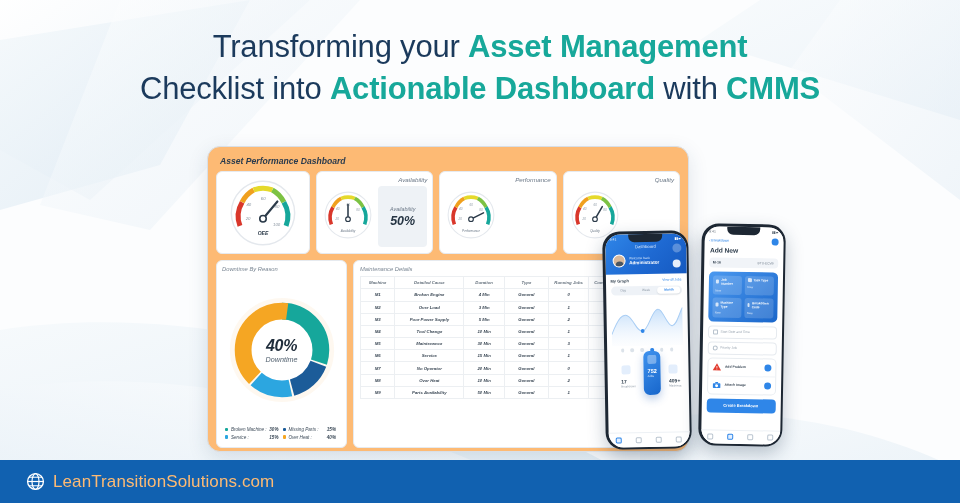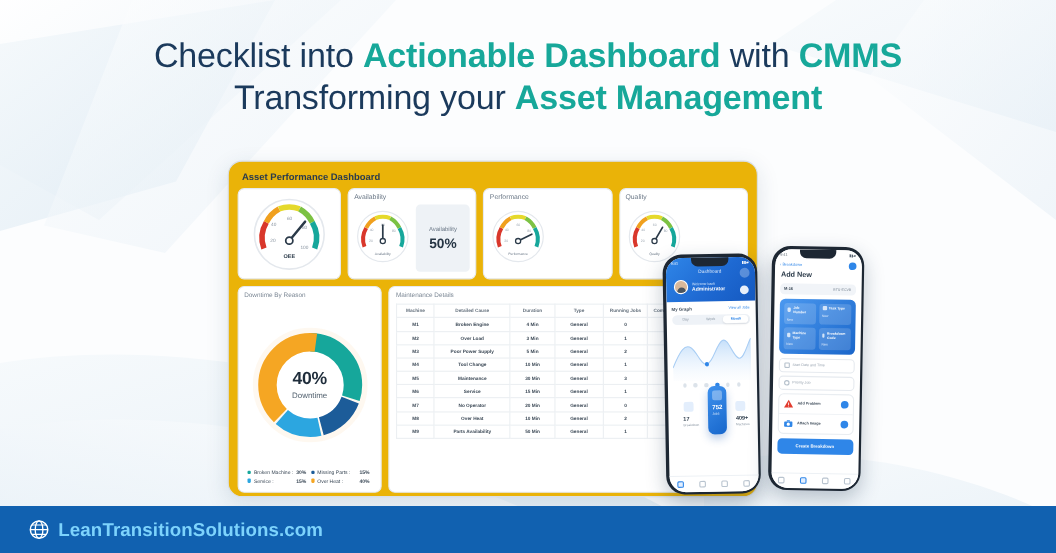--- a/index.html
+++ b/index.html
@@ -26,37 +26,38 @@
   .hl-line-1 { font-size: 31px; }
   .hl-line-2 { font-size: 31px; margin-top: 4px; }
   .t-navy { color: #1b3a5c; font-weight: 400; }
   .t-teal { color: #17a89a; font-weight: 700; }
   .t-navy-b { color: #1b3a5c; font-weight: 400; }
 
   
   .tablet {
     position: absolute; left: 207px; top: 146px;
     width: 482px; height: 306px;
-    background: #eab308;
+    background: #fdba74;
     border: 1.5px solid #d9dfe6;
     border-radius: 13px;
     box-shadow: 0 6px 20px rgba(30,60,90,.13);
     padding: 7px 8px 8px 8px;
     z-index: 3;
+    font-style: italic;
   }
   .tablet-title {
     font-size: 8.6px; font-weight: 700; color: #2a3b4d;
     padding: 2px 2px 5px 4px;
   }
   .card {
     background: #fff; border: 1px solid #e6eaef; border-radius: 6px;
   }
 
   
-  .gauge-row { display: flex; gap: 6px; height: 83px; }
+  .gauge-row { display: flex; gap: 6px; height: 83px; text-align: right; }
   .gauge-card-big { width: 94px; display: flex; align-items: center; justify-content: center; }
   .gauge-card {
     flex: 1; display: flex; flex-direction: column; padding: 4px 5px 3px 5px;
   }
   .gauge-card-label { font-size: 6.2px; color: #6b7887; margin-bottom: 1px; }
   .gauge-card-body { flex: 1; display: flex; align-items: center; gap: 4px; }
   .gauge-wrap { flex: 0 0 auto; }
   .kpi-box {
     flex: 1; background: #eef2f6; border-radius: 4px;
     display: flex; flex-direction: column; align-items: center; justify-content: center;
@@ -176,21 +177,21 @@
   .pb-tabbar i.on { border-color: #2f86e8; background: #e3efff; }
 
   
   .footer {
     position: absolute; left: 0; bottom: 0; width: 960px; height: 43px;
     background: #1161b0; display: flex; align-items: center;
     justify-content: space-between; padding: 0 26px; z-index: 10;
   }
   .footer-left { font-size: 17px; color: #ffffff; font-weight: 700; letter-spacing: .1px; }
   .footer-right { display: flex; align-items: center; gap: 8px; }
-  .footer-url { font-size: 17px; color: #7dd3fc; font-weight: 700; letter-spacing: .1px; }
+  .footer-url { font-size: 17px; color: #fdba74; font-weight: 400; letter-spacing: .1px; }
 </style>
 </head>
 <body>
 
 <div class="bg">
   <svg viewBox="0 0 960 503" preserveAspectRatio="none">
     <defs>
       <linearGradient id="g1" x1="0" y1="0" x2="1" y2="1">
         <stop offset="0" stop-color="#ffffff"></stop>
           <stop offset="1" stop-color="#e3edf5"></stop>
@@ -210,25 +211,25 @@
     <path d="M120,0 L360,0 L150,230 L40,205 Z" fill="url(#g1)" opacity=".55"></path>
     <path d="M0,330 C190,300 420,360 620,470 L620,503 L0,503 Z" fill="url(#g2)" opacity=".65"></path>
     <path d="M0,390 C170,360 390,410 560,503 L0,503 Z" fill="url(#g3)" opacity=".75"></path>
     <path d="M760,0 L960,0 L960,120 L700,40 Z" fill="url(#g2)" opacity=".45"></path>
     <path d="M840,0 L960,0 L960,200 L790,70 Z" fill="url(#g1)" opacity=".5"></path>
     <path d="M640,420 C760,400 880,430 960,470 L960,503 L640,503 Z" fill="url(#g2)" opacity=".5"></path>
   </svg>
 </div>
 
 <div class="headline">
+  <div class="hl-line hl-line-1">
+    <span class="t-navy">Transforming your </span><span class="t-teal">Asset Management</span>
+  </div>
   <div class="hl-line hl-line-2">
     <span class="t-navy">Checklist into </span><span class="t-teal">Actionable Dashboard</span><span class="t-navy-b"> with </span><span class="t-teal">CMMS</span>
-  </div>
-  <div class="hl-line hl-line-1">
-    <span class="t-navy">Transforming your </span><span class="t-teal">Asset Management</span>
   </div>
 </div>
 
 <div class="tablet">
   <div class="tablet-title">Asset Performance Dashboard</div>
 
   <div class="gauge-row">
 
     <div class="card gauge-card-big">
       <svg width="72" height="72" viewBox="0 0 100 100">

